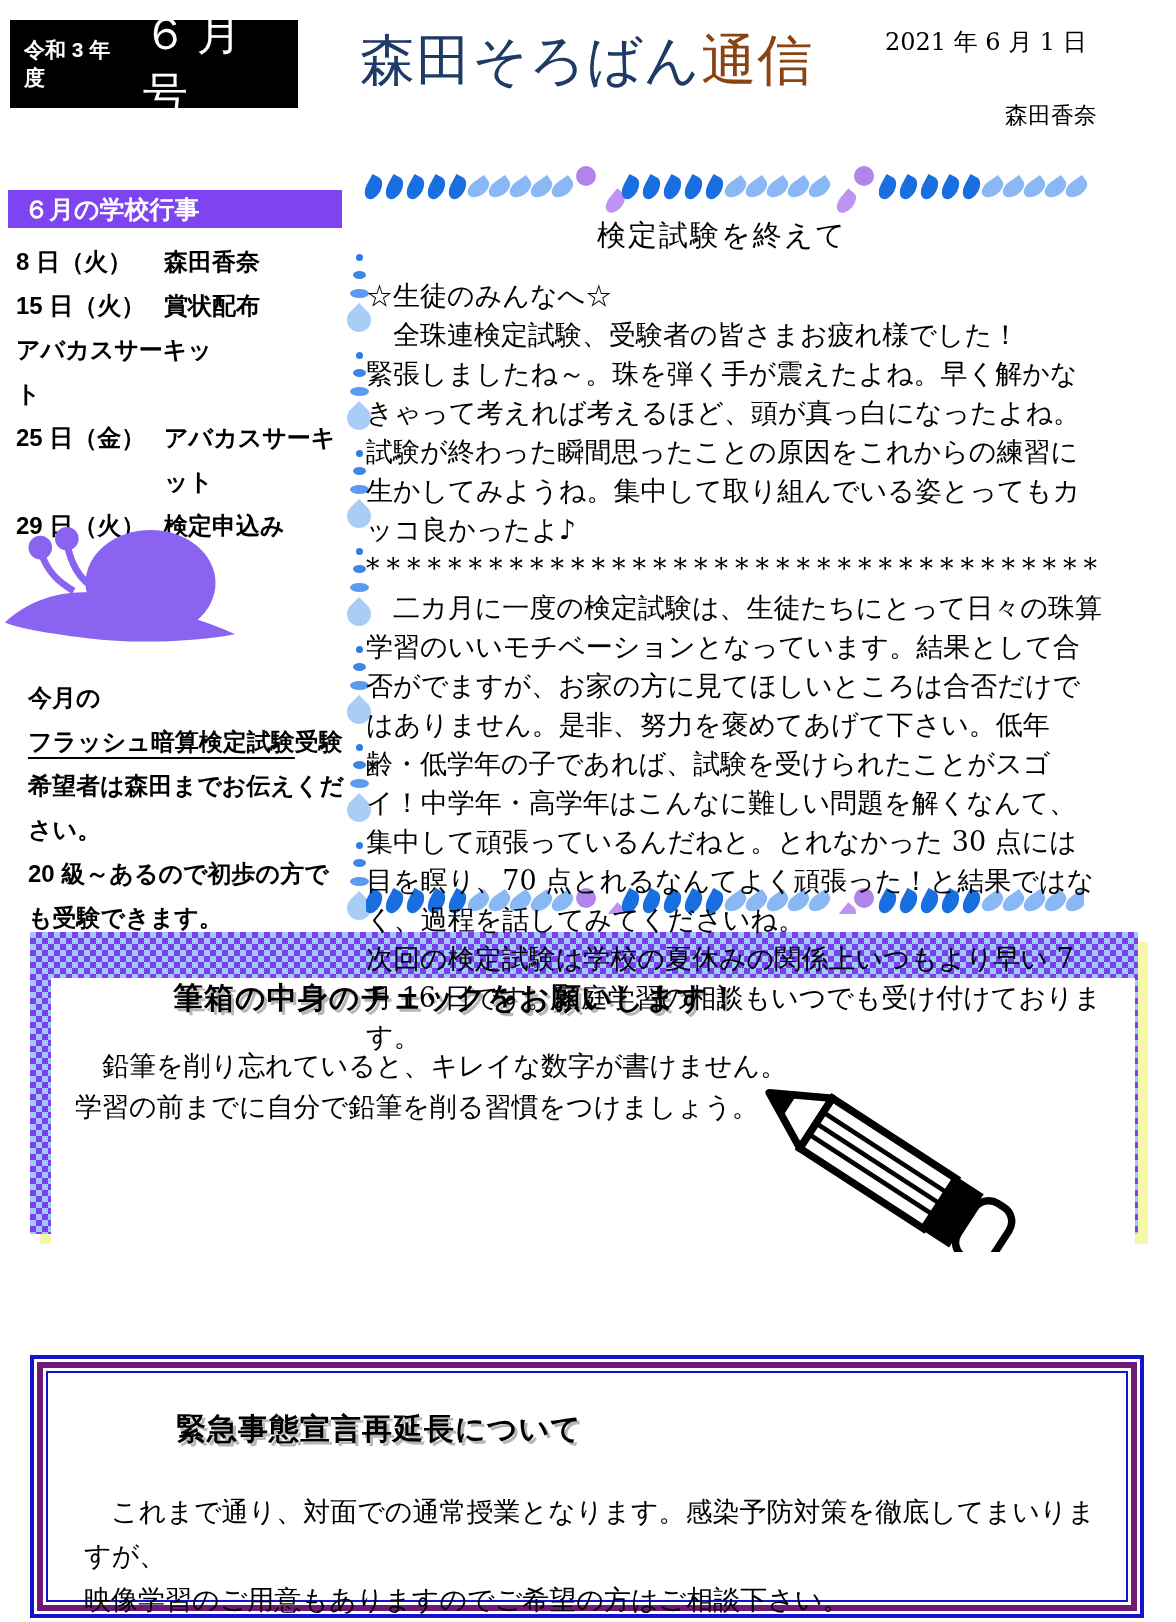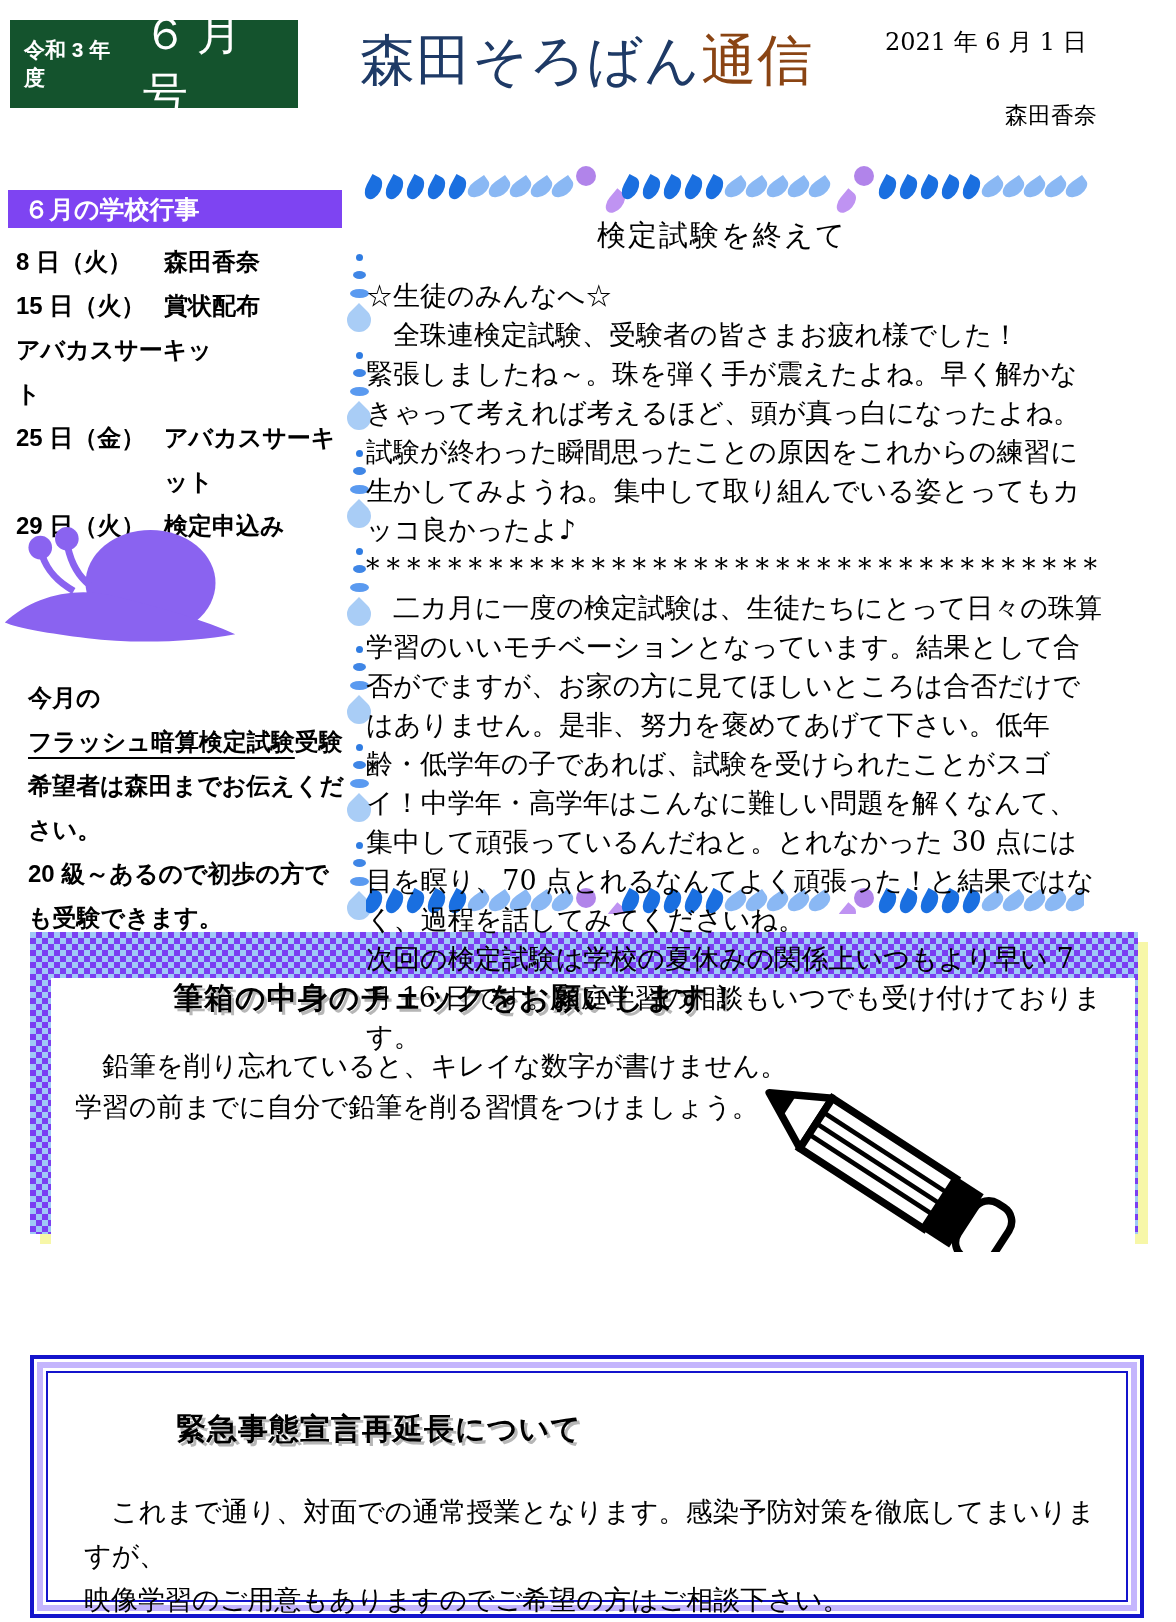--- a/index.html
+++ b/index.html
@@ -1,21 +1,21 @@
 <!DOCTYPE html>
 <html><head>
 <meta charset="utf-8">
 <style>
   html,body{margin:0;padding:0;background:#fff;}
   .page{position:relative;width:1176px;height:1622px;background:#fff;overflow:hidden;
         font-family:"DejaVu Serif","Liberation Serif",serif;color:#000;}
   .gothic{font-family:"Liberation Sans","DejaVu Sans",sans-serif;}
 
   
-  .issue-box{position:absolute;left:10px;top:20px;width:288px;height:88px;background:#14532d;
+  .issue-box{position:absolute;left:10px;top:20px;width:288px;height:88px;background:#000000;
              color:#fff;display:flex;align-items:center;padding-left:14px;box-sizing:border-box;}
   .issue-era{font-size:21px;font-weight:bold;}
   .issue-label{font-size:45px;letter-spacing:9px;margin-left:16px;font-family:Liberation Serif, serif;}
   .masthead-title{position:absolute;left:360px;top:24px;width:560px;text-align:left;
                   font-size:55px;letter-spacing:1px;white-space:nowrap;}
   .title-main{color:#1e3a66;}
   .title-accent{color:#8a4413;}
   .masthead-date{position:absolute;left:885px;top:26px;font-size:24px;}
   .masthead-author{position:absolute;left:1005px;top:100px;font-size:23px;}
 
@@ -61,21 +61,21 @@
               background:repeating-conic-gradient(#7a3ff2 0% 25%, #9fc9f7 0% 50%);background-size:12px 12px;}
   .pencil-inner{position:relative;width:100%;height:100%;background:#fff;box-sizing:border-box;margin-left:9px;}
   .pencil-heading{margin:34px 0 0 122px;font-size:30px;font-weight:bold;letter-spacing:1px;
                   text-shadow:3px 3px 0 #b6b6b6;}
   .pencil-lines{margin:26px 0 0 24px;font-size:27px;line-height:41px;}
   .pencil-img{position:absolute;right:100px;bottom:4px;width:300px;height:168px;}
 
   
   .emg-outer{position:absolute;left:30px;top:1355px;width:1114px;height:263px;box-sizing:border-box;
              border:4px solid #1414cc;padding:3px;}
-  .emg-mid{width:100%;height:100%;box-sizing:border-box;border:6px solid #c4b5fd;padding:3px;}
+  .emg-mid{width:100%;height:100%;box-sizing:border-box;border:6px solid #701a75;padding:3px;}
   .emg-inner{width:100%;height:100%;box-sizing:border-box;border:2px solid #1414cc;position:relative;}
   .emg-heading{margin:36px 0 0 128px;font-size:30px;font-weight:bold;letter-spacing:1px;
                text-shadow:3px 3px 0 #b6b6b6;}
   .emg-lines{margin:40px 30px 0 36px;font-size:27px;line-height:44px;}
 </style>
 </head>
 <body>
 
 <div class="page">
 

